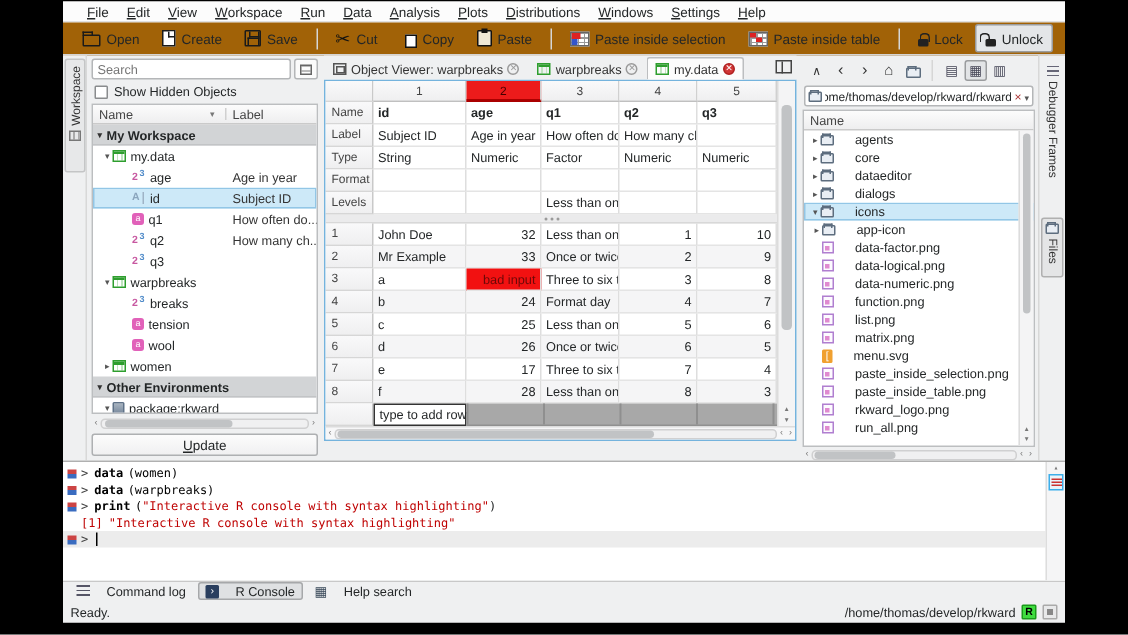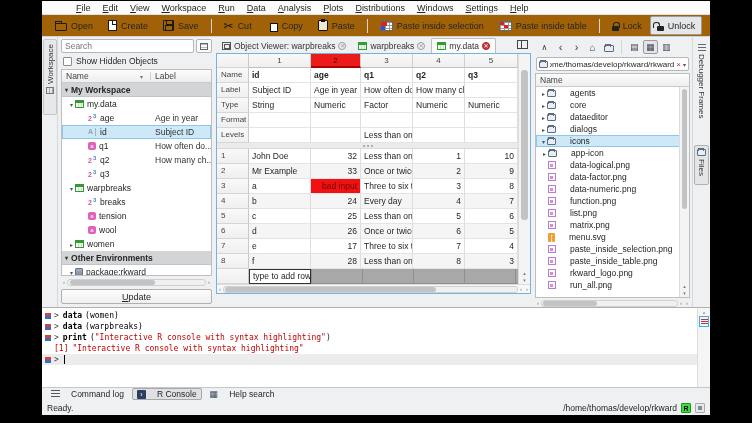--- a/index.html
+++ b/index.html
@@ -1,19 +1,19 @@
 <!DOCTYPE html>
 <html><head>
 <meta charset="utf-8">
 <style>
 *{box-sizing:border-box;margin:0;padding:0}
 body{background:#000;width:752px;height:423px;position:relative;overflow:hidden;font-family:"Liberation Sans",sans-serif}
 #win{position:absolute;left:42px;top:1px;width:668px;height:414px;background:#eff0f1;display:flex;flex-direction:column;font-size:9px;color:#232627}
 
-#menubar{height:14px;background:#fcfcfc;border-bottom:1px solid #e0e0e0;display:flex;align-items:center;padding-left:28px}
+#menubar{height:14px;background:#fcfcfc;border-bottom:1px solid #e0e0e0;display:flex;align-items:center;padding-left:10px}
 .mi{display:inline-block;padding:0 6px;font-size:9px;color:#232627;cursor:default}
 .mi::first-letter{text-decoration:underline}
 
 #toolbar{height:22px;background:#a16207;border-bottom:1px solid #d4d4d4;display:flex;align-items:center;padding-left:6px;gap:1px}
 .tb{display:flex;align-items:center;gap:4px;padding:2px 6px;height:19px;font-size:9px;border-radius:2px;border:1px solid transparent}
 .tb.pressed{background:#e4e6e8;border:1px solid #9a9c9e}
 .tsep{width:1px;height:14px;background:#d6d6d6;margin:0 4px}
 
 .ic{display:inline-block;position:relative;vertical-align:middle}
 .ic-open{width:12px;height:8px;border:1px solid #1a1a1a;border-radius:1px;margin-top:3px}
@@ -454,21 +454,21 @@
                 <div class="cd k1">a</div>
                 <div class="cd k2 bad">bad input</div>
                 <div class="cd k3">Three to six ti...</div>
                 <div class="cd k4 r">3</div>
                 <div class="cd k5 r">8</div>
               </div>
             <div class="tr d e">
                 <div class="cl">4</div>
                 <div class="cd k1">b</div>
                 <div class="cd k2 r">24</div>
-                <div class="cd k3">Every day</div>
+                <div class="cd k3">Format day</div>
                 <div class="cd k4 r">4</div>
                 <div class="cd k5 r">7</div>
               </div>
             <div class="tr d">
                 <div class="cl">5</div>
                 <div class="cd k1">c</div>
                 <div class="cd k2 r">25</div>
                 <div class="cd k3">Less than onc...</div>
                 <div class="cd k4 r">5</div>
                 <div class="cd k5 r">6</div>
@@ -570,26 +570,26 @@
             <span class="nm">icons</span>
           </div>
         <div class="frow f2">
             <span class="exp">▸</span>
             <span class="ic ic-foldsm"></span>
             <span class="nm">app-icon</span>
           </div>
         <div class="frow f2">
             <span class="exp"></span>
             <span class="ic ic-img"></span>
+            <span class="nm">data-factor.png</span>
+          </div>
+        <div class="frow f2">
+            <span class="exp"></span>
+            <span class="ic ic-img"></span>
             <span class="nm">data-logical.png</span>
-          </div>
-        <div class="frow f2">
-            <span class="exp"></span>
-            <span class="ic ic-img"></span>
-            <span class="nm">data-factor.png</span>
           </div>
         <div class="frow f2">
             <span class="exp"></span>
             <span class="ic ic-img"></span>
             <span class="nm">data-numeric.png</span>
           </div>
         <div class="frow f2">
             <span class="exp"></span>
             <span class="ic ic-img"></span>
             <span class="nm">function.png</span>

